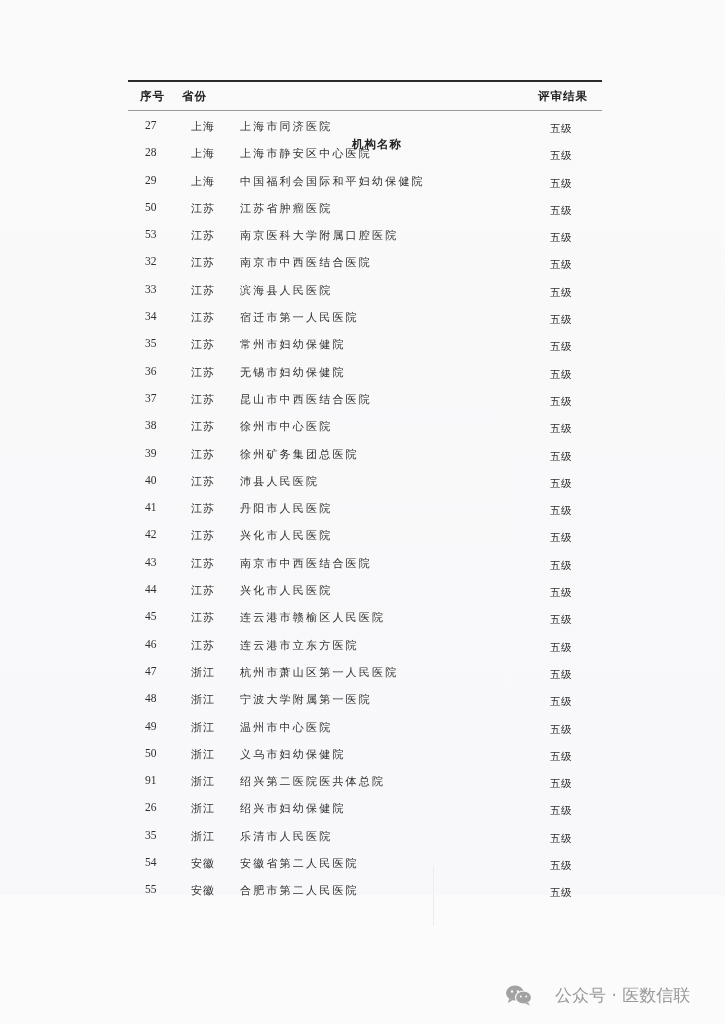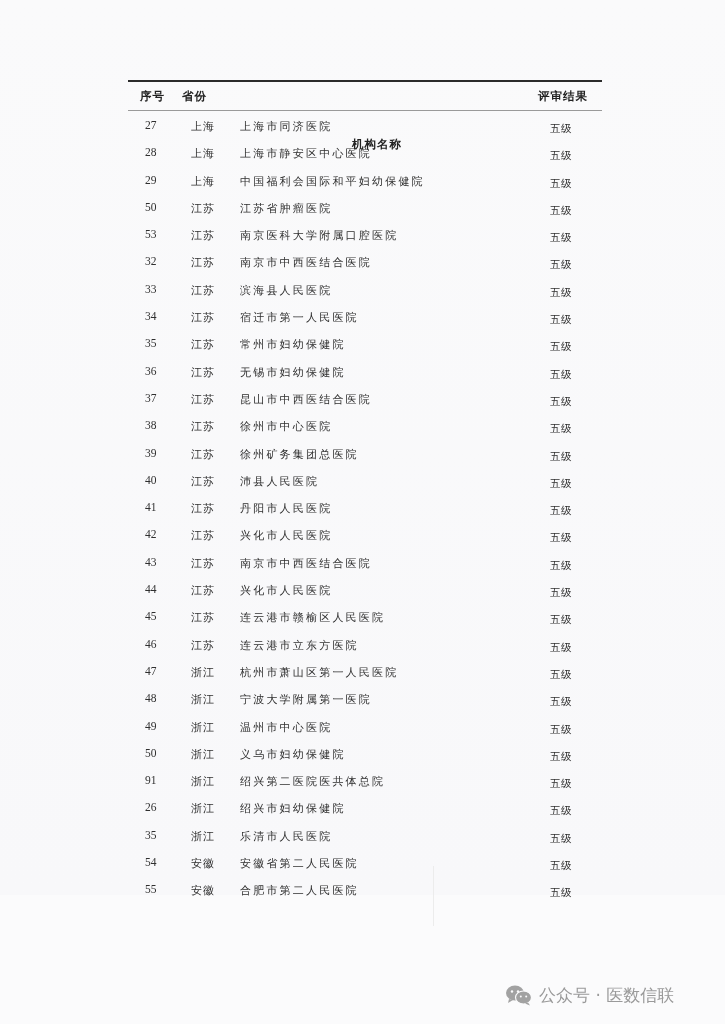--- a/index.html
+++ b/index.html
@@ -84,21 +84,21 @@
       background: #ececec;
     }
 
     .watermark {
       position: absolute;
       left: 505px;
       top: 982px;
       height: 26px;
       display: flex;
       align-items: center;
-      gap: 6px;
+      gap: 22px;
       color: #9a9a9a;
       font-family: "DejaVu Sans", "Liberation Sans", sans-serif;
       font-size: 17px;
     }
     .wm-icon {
       width: 28px;
       height: 22px;
       position: relative;
     }
   </style>

